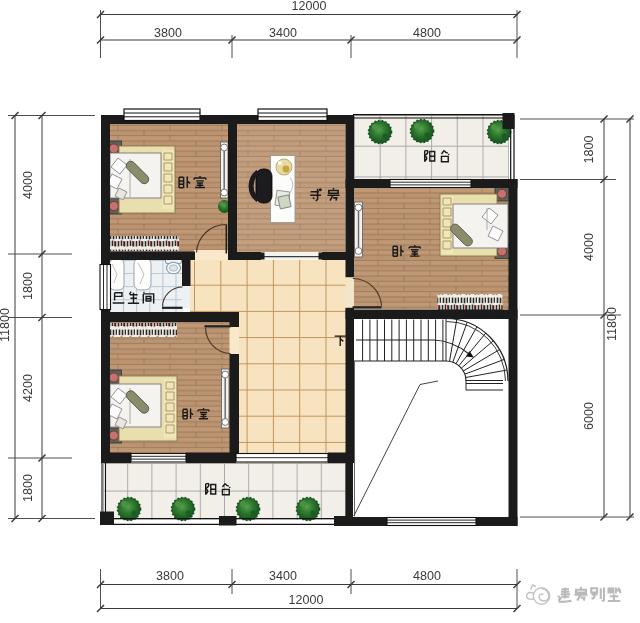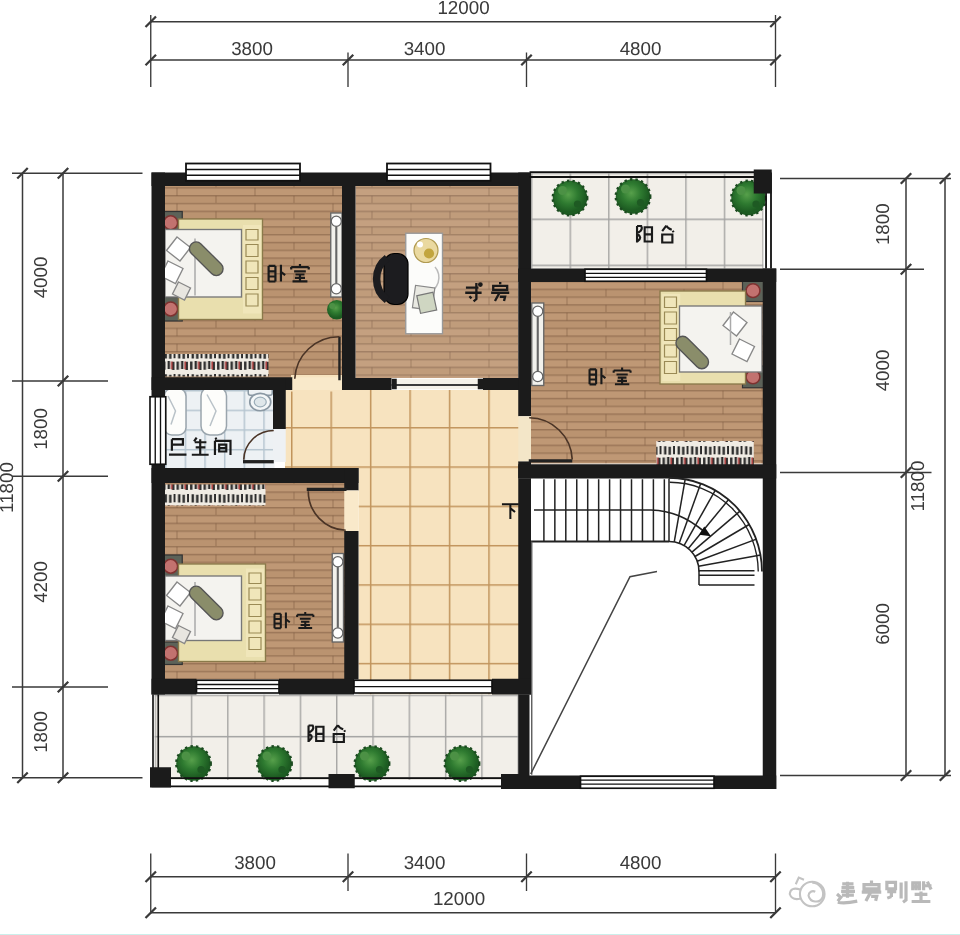--- a/index.html
+++ b/index.html
@@ -1,16 +1,16 @@
 <!DOCTYPE html>
 <html><head>
 <meta charset="utf-8">
 <style>
 html,body{margin:0;padding:0;background:#ffffff;}
-#c{position:relative;width:640px;height:623px;background:#14b8a6;font-family:"Liberation Sans", sans-serif;}
+#c{position:relative;width:640px;height:623px;background:#86efac;font-family:"Liberation Sans", sans-serif;}
 svg{position:absolute;top:0;left:0;}
 text{font-family:"Liberation Sans", sans-serif;fill:#3a3a3a;}
 </style>
 </head>
 <body>
 <div id="c">
 <svg width="640" height="623" viewBox="0 0 640 623">
 <defs>
 <pattern id="wood" width="52" height="10.4" patternUnits="userSpaceOnUse">
   <rect width="52" height="10.4" fill="#ba9370"></rect>

